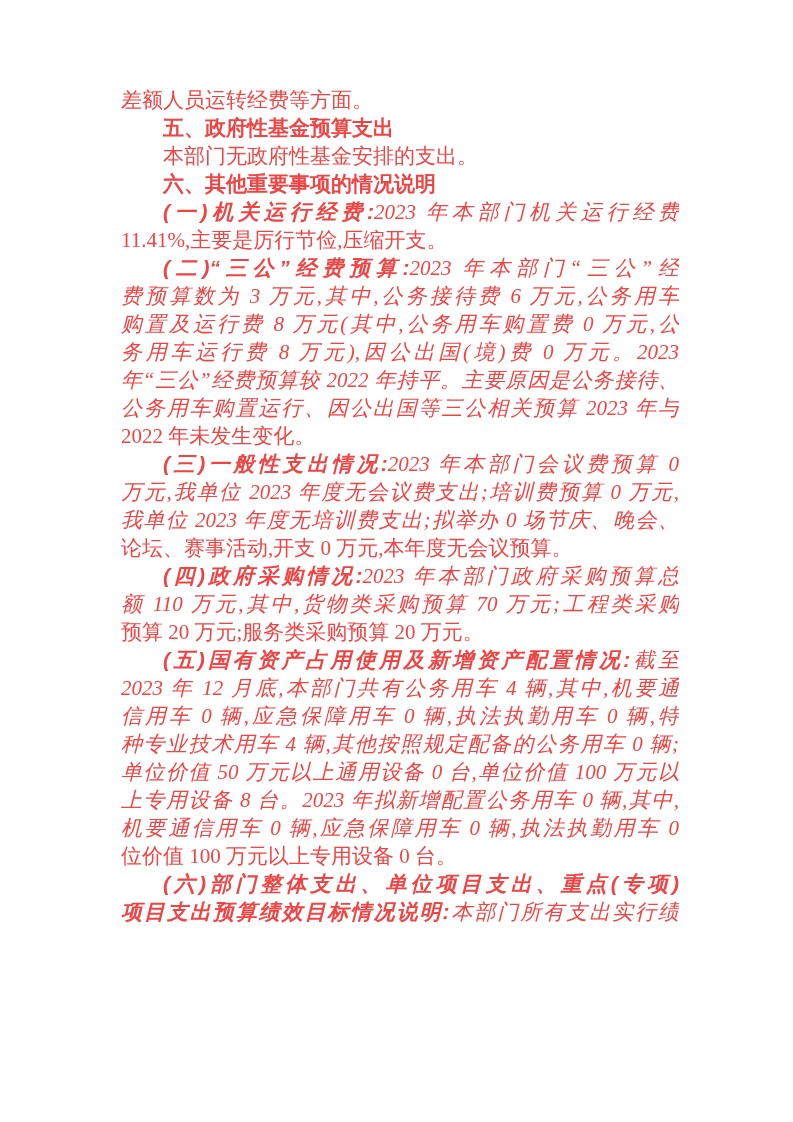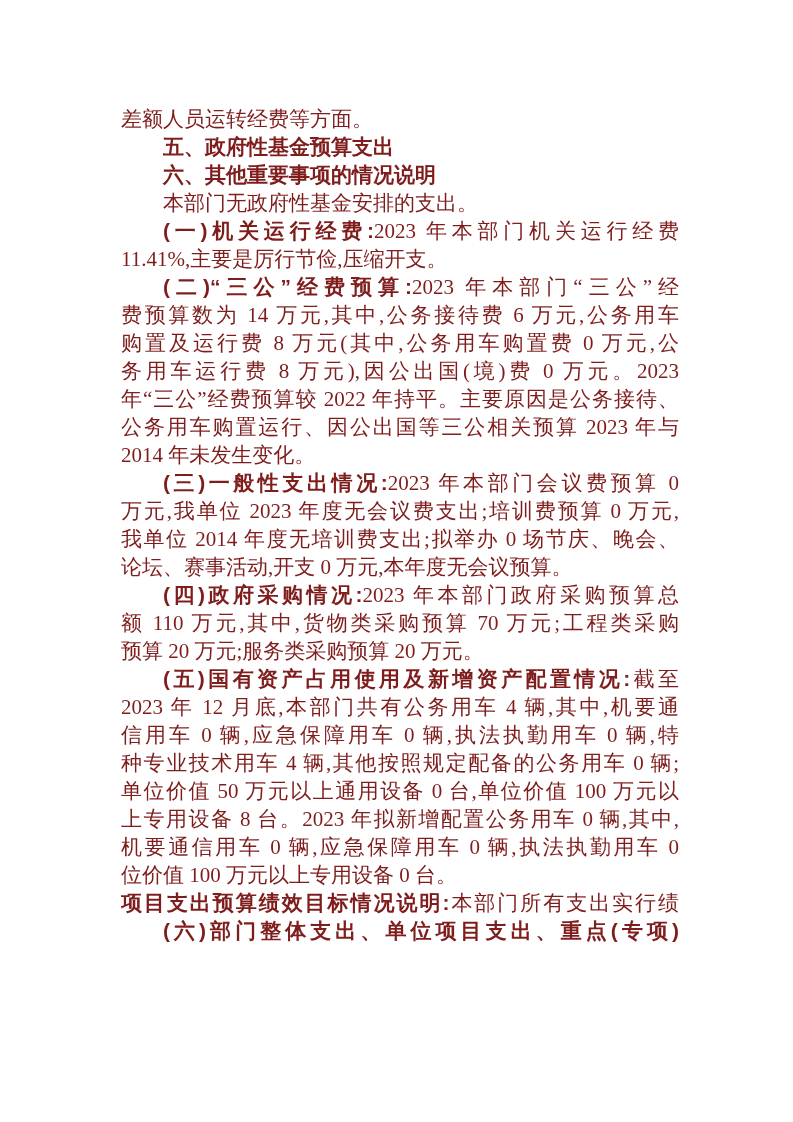--- a/index.html
+++ b/index.html
@@ -11,77 +11,78 @@
     position: relative;
     width: 793px;
     height: 1122px;
     background: #ffffff;
     overflow: hidden;
     font-family: "Liberation Serif", "DejaVu Serif", serif;
   }
   .content {
     position: absolute;
     left: 121px;
-    top: 105px;
+    top: 86px;
     width: 558px;
     font-size: 21px;
     line-height: 28px;
-    color: #7f1d1d;
+    color: #ef4444;
   }
   .line {
     height: 28px;
     overflow: hidden;
     text-align: left;
     white-space: normal;
   }
   .line.indent {
     text-indent: 42px;
   }
   .line.fill {
     text-align: justify;
     text-align-last: justify;
+    font-style: italic;
   }
   .bold-run {
     font-weight: 700;
     font-family: "Liberation Sans", "DejaVu Sans", sans-serif;
     margin-top: 8px;
   }
   .text-run {
     font-weight: 400;
   }
 </style>
 </head>
 <body>
 
 <div class="page">
   <div class="content">
       <div class="line"><span class="text-run">差额人员运转经费等方面。</span></div>
       <div class="line indent"><span class="bold-run">五、政府性基金预算支出</span></div>
+      <div class="line indent"><span class="text-run">本部门无政府性基金安排的支出。</span></div>
       <div class="line indent"><span class="bold-run">六、其他重要事项的情况说明</span></div>
-      <div class="line indent"><span class="text-run">本部门无政府性基金安排的支出。</span></div>
       <div class="line indent fill"><span class="bold-run">(一)机关运行经费:</span><span class="text-run">2023 年本部门机关运行经费</span></div>
       <div class="line"><span class="text-run">11.41%,主要是厉行节俭,压缩开支。</span></div>
       <div class="line indent fill"><span class="bold-run">(二)“三公”经费预算:</span><span class="text-run">2023 年本部门“三公”经</span></div>
-      <div class="line fill"><span class="text-run">费预算数为 14 万元,其中,公务接待费 6 万元,公务用车</span></div>
+      <div class="line fill"><span class="text-run">费预算数为 3 万元,其中,公务接待费 6 万元,公务用车</span></div>
       <div class="line fill"><span class="text-run">购置及运行费 8 万元(其中,公务用车购置费 0 万元,公</span></div>
       <div class="line fill"><span class="text-run">务用车运行费 8 万元),因公出国(境)费 0 万元。2023</span></div>
       <div class="line fill"><span class="text-run">年“三公”经费预算较 2022 年持平。主要原因是公务接待、</span></div>
       <div class="line fill"><span class="text-run">公务用车购置运行、因公出国等三公相关预算 2023 年与</span></div>
-      <div class="line"><span class="text-run">2014 年未发生变化。</span></div>
+      <div class="line"><span class="text-run">2022 年未发生变化。</span></div>
       <div class="line indent fill"><span class="bold-run">(三)一般性支出情况:</span><span class="text-run">2023 年本部门会议费预算 0</span></div>
       <div class="line fill"><span class="text-run">万元,我单位 2023 年度无会议费支出;培训费预算 0 万元,</span></div>
-      <div class="line fill"><span class="text-run">我单位 2014 年度无培训费支出;拟举办 0 场节庆、晚会、</span></div>
+      <div class="line fill"><span class="text-run">我单位 2023 年度无培训费支出;拟举办 0 场节庆、晚会、</span></div>
       <div class="line"><span class="text-run">论坛、赛事活动,开支 0 万元,本年度无会议预算。</span></div>
       <div class="line indent fill"><span class="bold-run">(四)政府采购情况:</span><span class="text-run">2023 年本部门政府采购预算总</span></div>
       <div class="line fill"><span class="text-run">额 110 万元,其中,货物类采购预算 70 万元;工程类采购</span></div>
       <div class="line"><span class="text-run">预算 20 万元;服务类采购预算 20 万元。</span></div>
       <div class="line indent fill"><span class="bold-run">(五)国有资产占用使用及新增资产配置情况:</span><span class="text-run">截至</span></div>
       <div class="line fill"><span class="text-run">2023 年 12 月底,本部门共有公务用车 4 辆,其中,机要通</span></div>
       <div class="line fill"><span class="text-run">信用车 0 辆,应急保障用车 0 辆,执法执勤用车 0 辆,特</span></div>
       <div class="line fill"><span class="text-run">种专业技术用车 4 辆,其他按照规定配备的公务用车 0 辆;</span></div>
       <div class="line fill"><span class="text-run">单位价值 50 万元以上通用设备 0 台,单位价值 100 万元以</span></div>
       <div class="line fill"><span class="text-run">上专用设备 8 台。2023 年拟新增配置公务用车 0 辆,其中,</span></div>
       <div class="line fill"><span class="text-run">机要通信用车 0 辆,应急保障用车 0 辆,执法执勤用车 0</span></div>
       <div class="line"><span class="text-run">位价值 100 万元以上专用设备 0 台。</span></div>
+      <div class="line indent fill"><span class="bold-run">(六)部门整体支出、单位项目支出、重点(专项)</span></div>
       <div class="line fill"><span class="bold-run">项目支出预算绩效目标情况说明:</span><span class="text-run">本部门所有支出实行绩</span></div>
-      <div class="line indent fill"><span class="bold-run">(六)部门整体支出、单位项目支出、重点(专项)</span></div>
     </div>
 </div>
 
 </body></html>

